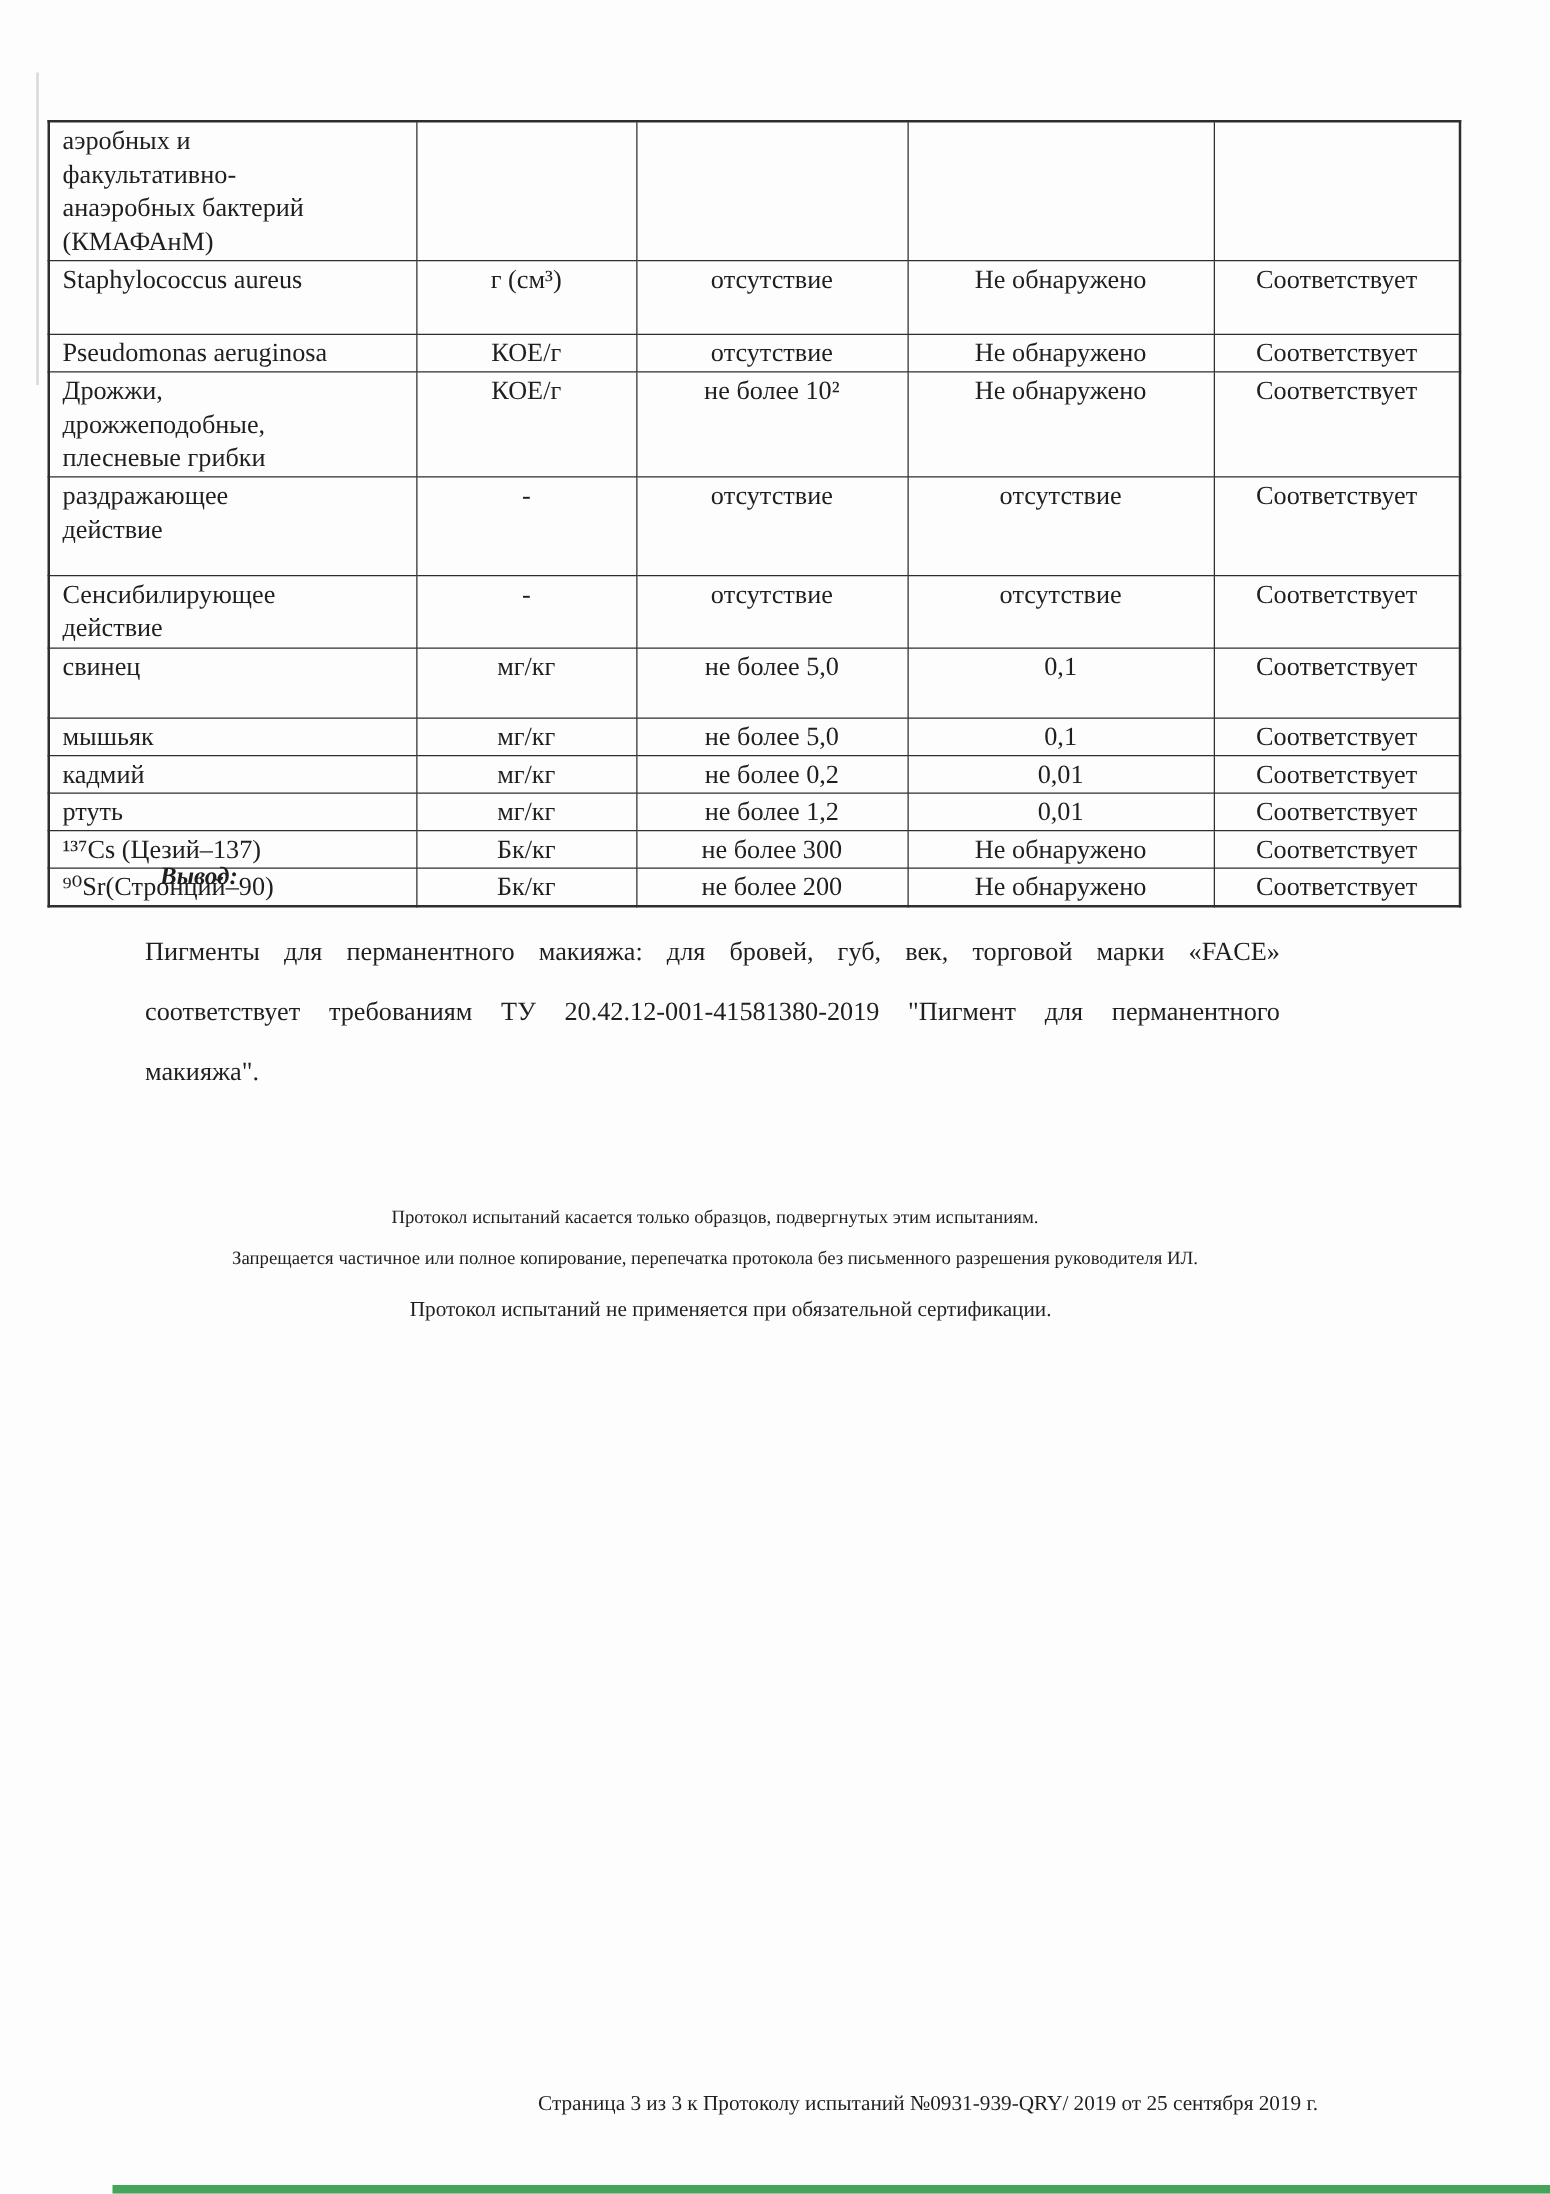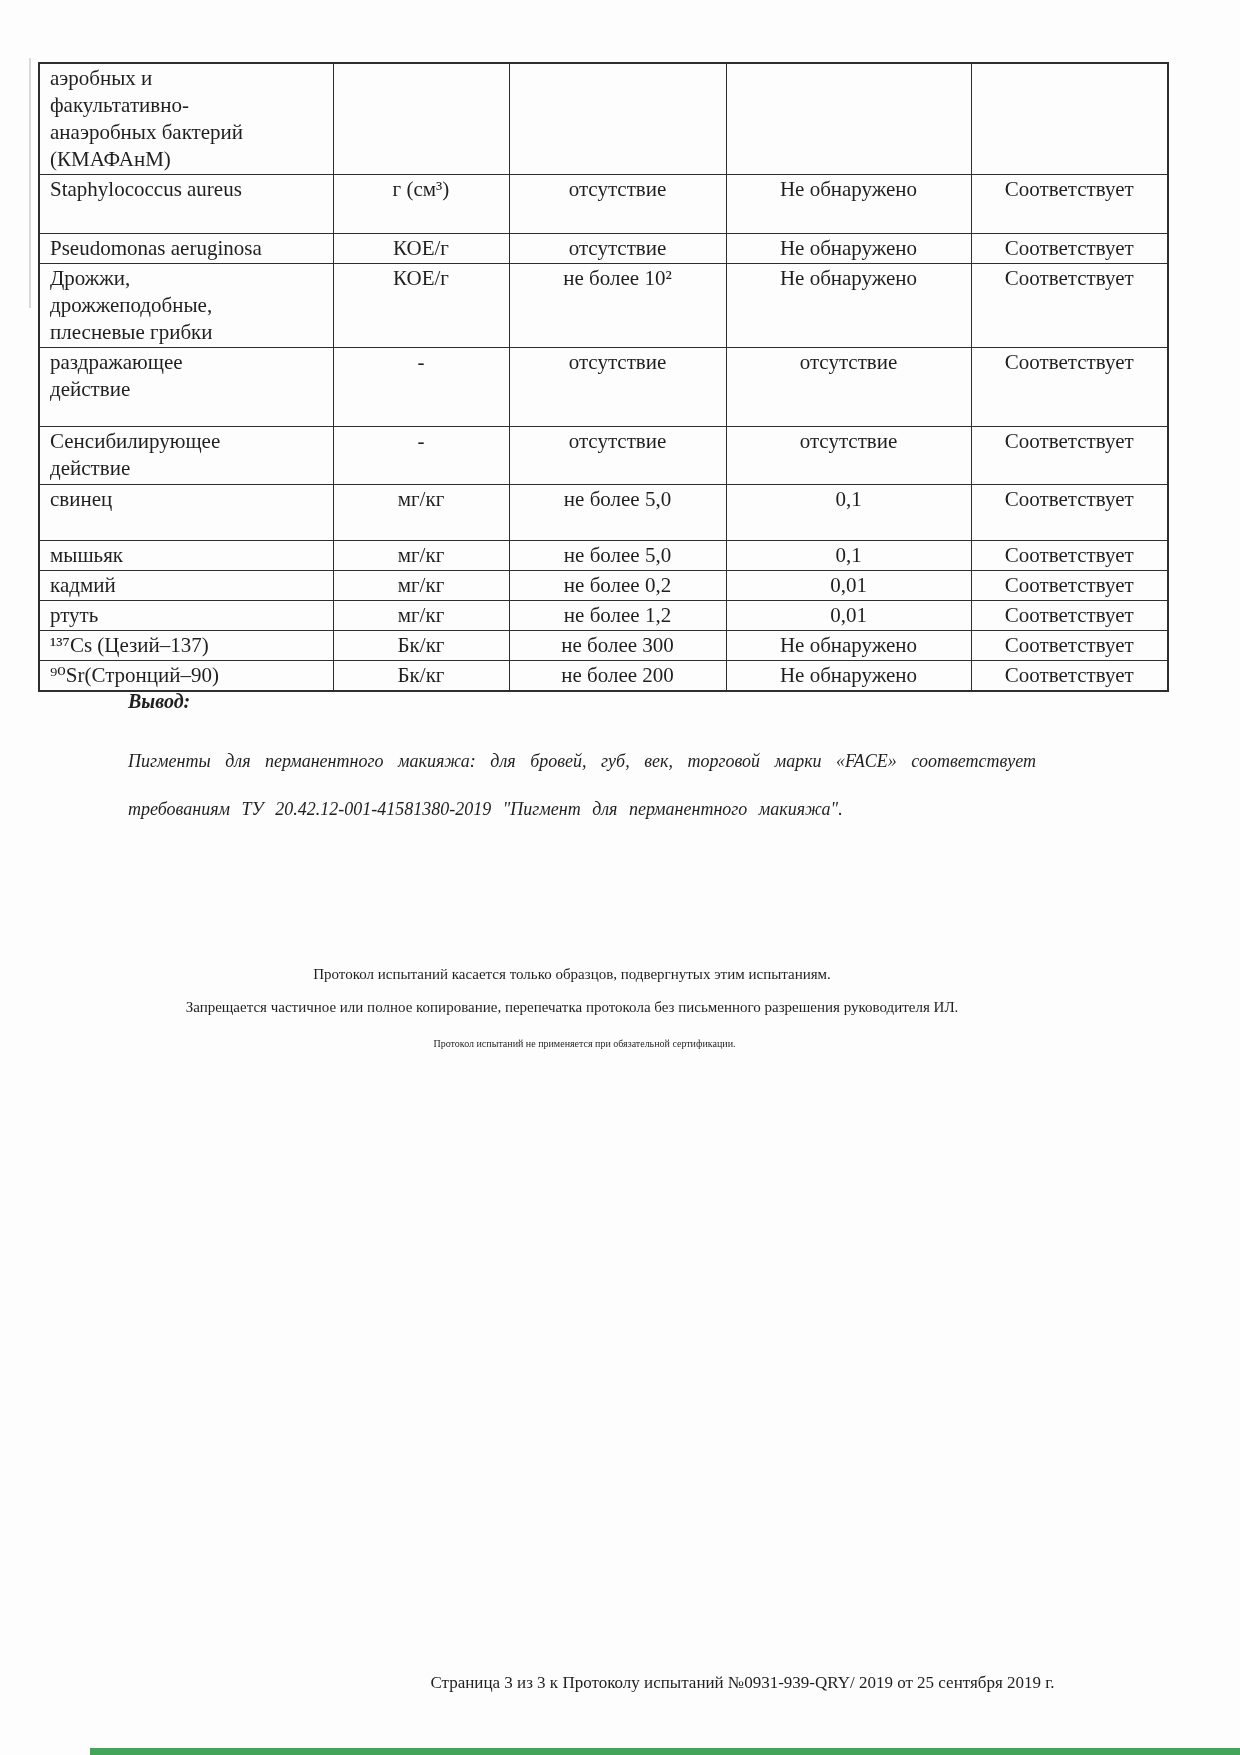--- a/index.html
+++ b/index.html
@@ -22,51 +22,51 @@
   }
   table.results td{
     border:1px solid #2e2e2e;
     vertical-align:top;
     padding:1px 4px 1px 4px;
     white-space:pre-line;
     overflow:hidden;
   }
   table.results td.c-name{text-align:left;padding-left:10px;}
   table.results td.c-center{text-align:center;}
-  table.results{border:2px solid #2e2e2e;}
+  table.results{border:2px solid #2e2e2e;margin-top:34px;}
   
   tbody tr:nth-child(1) td{height:104px;}
   tbody tr:nth-child(2) td{height:56px;}
   tbody tr:nth-child(3) td{height:25px;}
   tbody tr:nth-child(4) td{height:25px;}
   tbody tr:nth-child(5) td{height:76px;}
   tbody tr:nth-child(6) td{height:55px;font-family:Liberation Serif, serif;}
   tbody tr:nth-child(7) td{height:53px;}
   tbody tr:nth-child(n+8) td{height:25px;}
 
   
   .conclusion-label{
     position:absolute;left:128px;top:690px;
     font-size:20px;font-weight:bold;font-style:italic;
   }
   .conclusion-text{
-    position:absolute;left:128px;top:737px;width:908px;
-    font-size:18px;font-style:italic;
+    position:absolute;left:116px;top:737px;width:908px;
+    font-size:21px;
     line-height:48px;
     text-align:justify;
     word-spacing:7px;
   }
 
   
   .notes{
     position:absolute;left:0;right:96px;top:966px;
     text-align:center;
   }
   .notes .note{font-size:15px;margin:0 0 16px 0;}
-  .notes .note:last-child{font-size:10px;margin-top:22px;padding-left:25px;}
+  .notes .note:last-child{font-size:17px;margin-top:22px;padding-left:25px;}
 
   
   .footer{
     position:absolute;left:245px;right:0;top:1673px;
     text-align:center;font-size:17px;
   }
 
   
   .bottom-strip{
     position:absolute;left:90px;right:0;bottom:0;height:7px;

